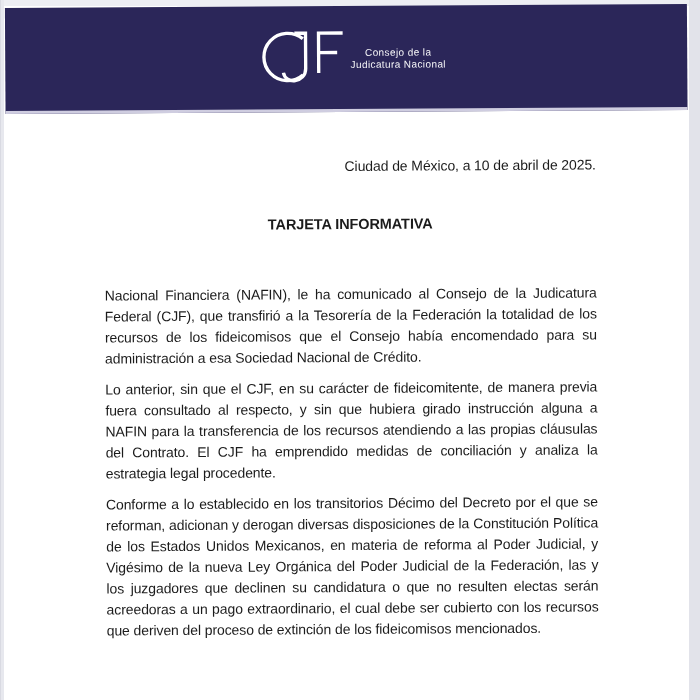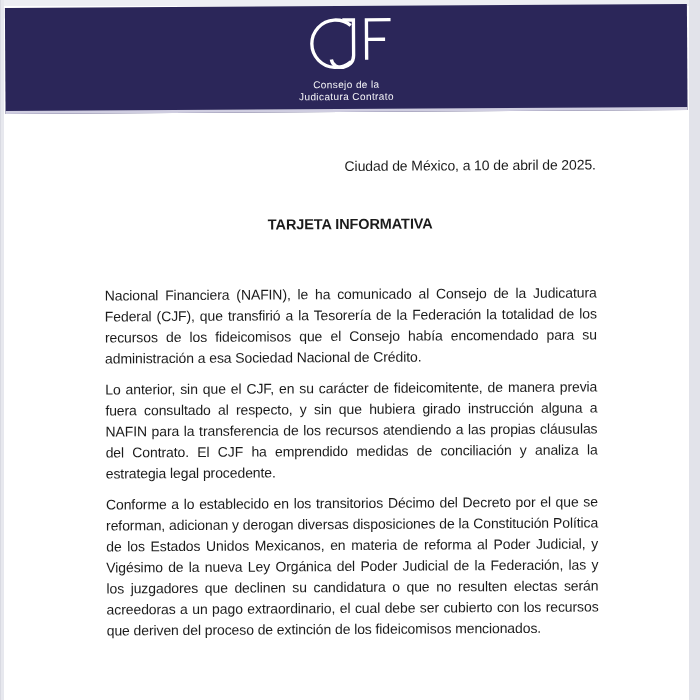--- a/index.html
+++ b/index.html
@@ -51,21 +51,21 @@
     background: #2b2659;
     border-bottom: 3px solid #cfcde0;
     box-sizing: content-box;
     display: flex;
     flex-direction: column;
     align-items: center;
     justify-content: center;
   }
   .logo {
     display: flex;
-    flex-direction: column;
+    flex-direction: row;
     align-items: center;
   }
   .logo svg {
     display: block;
   }
   .org-name {
     margin-top: 2px;
     color: rgba(255,255,255,0.96);
     font-size: 10px;
     line-height: 12px;
@@ -116,21 +116,21 @@
 
           <path d="M61 12 A 25.5 25.5 0 1 0 61 51" stroke="#ffffff" stroke-width="3.6" fill="none"></path>
 
           <path d="M52 6 L64 6 L64 44 C64 59.5 42 61.5 40 48.5" stroke="#ffffff" stroke-width="3.6" fill="none"></path>
 
           <path d="M78 49 L78 6 L104 6 M78 27 L98 27" stroke="#ffffff" stroke-width="3.6" fill="none"></path>
         </svg>
       </span>
       <div class="org-name">
         <div>Consejo de la</div>
-        <div>Judicatura Contrato</div>
+        <div>Judicatura Nacional</div>
       </div>
     </div>
   </div>
 
   <div class="content">
     <div class="dateline">Ciudad de México, a 10 de abril de 2025.</div>
     <div class="doc-title">TARJETA INFORMATIVA</div>
     <p class="body-par first">Nacional Financiera (NAFIN), le ha comunicado al Consejo de la Judicatura Federal (CJF), que transfirió a la Tesorería de la Federación la totalidad de los recursos de los fideicomisos que el Consejo había encomendado para su administración a esa Sociedad Nacional de Crédito.</p>
     <p class="body-par">Lo anterior, sin que el CJF, en su carácter de fideicomitente, de manera previa fuera consultado al respecto, y sin que hubiera girado instrucción alguna a NAFIN para la transferencia de los recursos atendiendo a las propias cláusulas del Contrato. El CJF ha emprendido medidas de conciliación y analiza la estrategia legal procedente.</p>
     <p class="body-par">Conforme a lo establecido en los transitorios Décimo del Decreto por el que se reforman, adicionan y derogan diversas disposiciones de la Constitución Política de los Estados Unidos Mexicanos, en materia de reforma al Poder Judicial, y Vigésimo de la nueva Ley Orgánica del Poder Judicial de la Federación, las y los juzgadores que declinen su candidatura o que no resulten electas serán acreedoras a un pago extraordinario, el cual debe ser cubierto con los recursos que deriven del proceso de extinción de los fideicomisos mencionados.</p>

